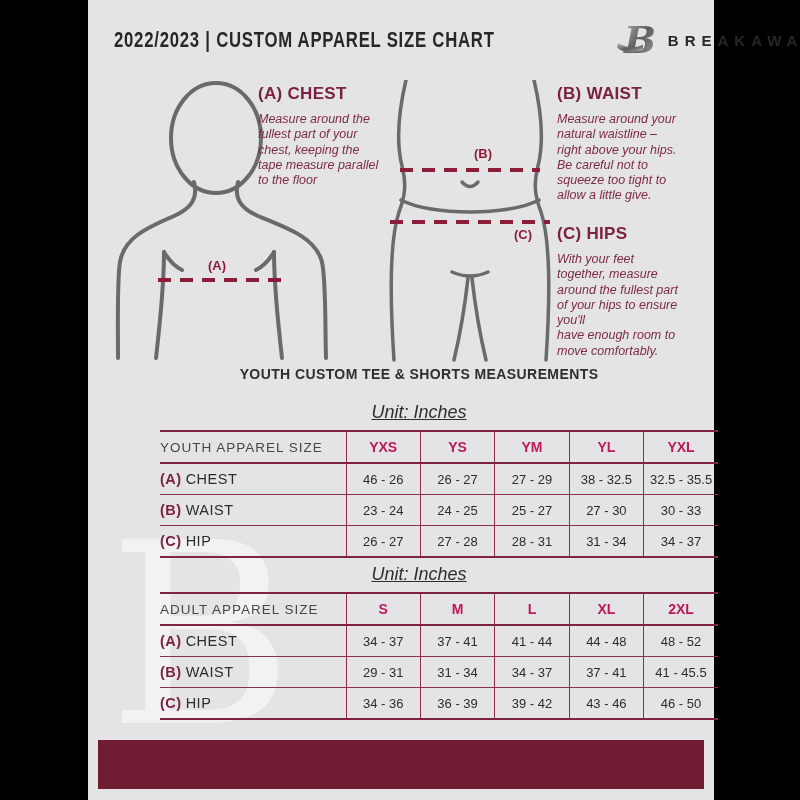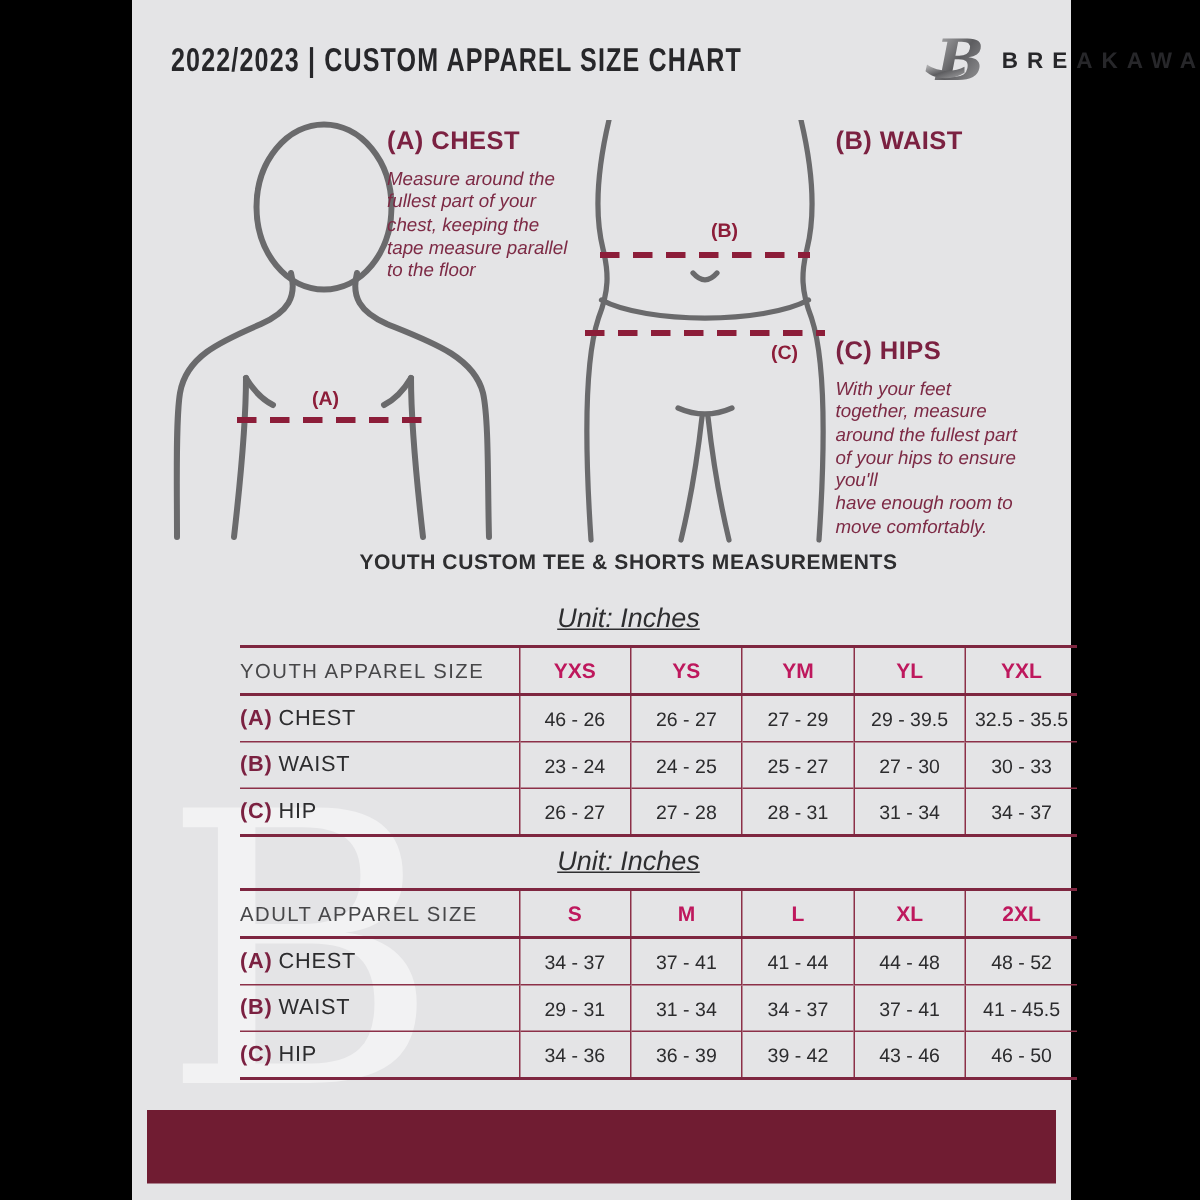--- a/index.html
+++ b/index.html
@@ -141,20 +141,26 @@
   <div class="guide-block g-chest">
     <p class="guide-heading">(A) CHEST</p>
     <p class="guide-text">Measure around the
 fullest part of your
 chest, keeping the
 tape measure parallel
 to the floor</p>
   </div>
   <div class="guide-block g-waist">
     <p class="guide-heading">(B) WAIST</p>
+    <p class="guide-text">Measure around your
+natural waistline –
+right above your hips.
+Be careful not to
+squeeze too tight to
+allow a little give.</p>
   </div>
   <div class="guide-block g-hips">
     <p class="guide-heading">(C) HIPS</p>
     <p class="guide-text">With your feet
 together, measure
 around the fullest part
 of your hips to ensure
 you'll
 have enough room to
 move comfortably.</p>
@@ -183,21 +189,21 @@
           <th class="head-size">YL</th>
           <th class="head-size">YXL</th>
         </tr>
       </thead>
       <tbody>
         <tr>
           <td class="cell-label"><span class="marker">(A)</span><span>CHEST</span></td>
           <td class="cell-val">46 - 26</td>
           <td class="cell-val">26 - 27</td>
           <td class="cell-val">27 - 29</td>
-          <td class="cell-val">29 - 39.5</td>
+          <td class="cell-val">38 - 32.5</td>
           <td class="cell-val">32.5 - 35.5</td>
         </tr>
         <tr>
           <td class="cell-label"><span class="marker">(B)</span><span>WAIST</span></td>
           <td class="cell-val">23 - 24</td>
           <td class="cell-val">24 - 25</td>
           <td class="cell-val">25 - 27</td>
           <td class="cell-val">27 - 30</td>
           <td class="cell-val">30 - 33</td>
         </tr>

